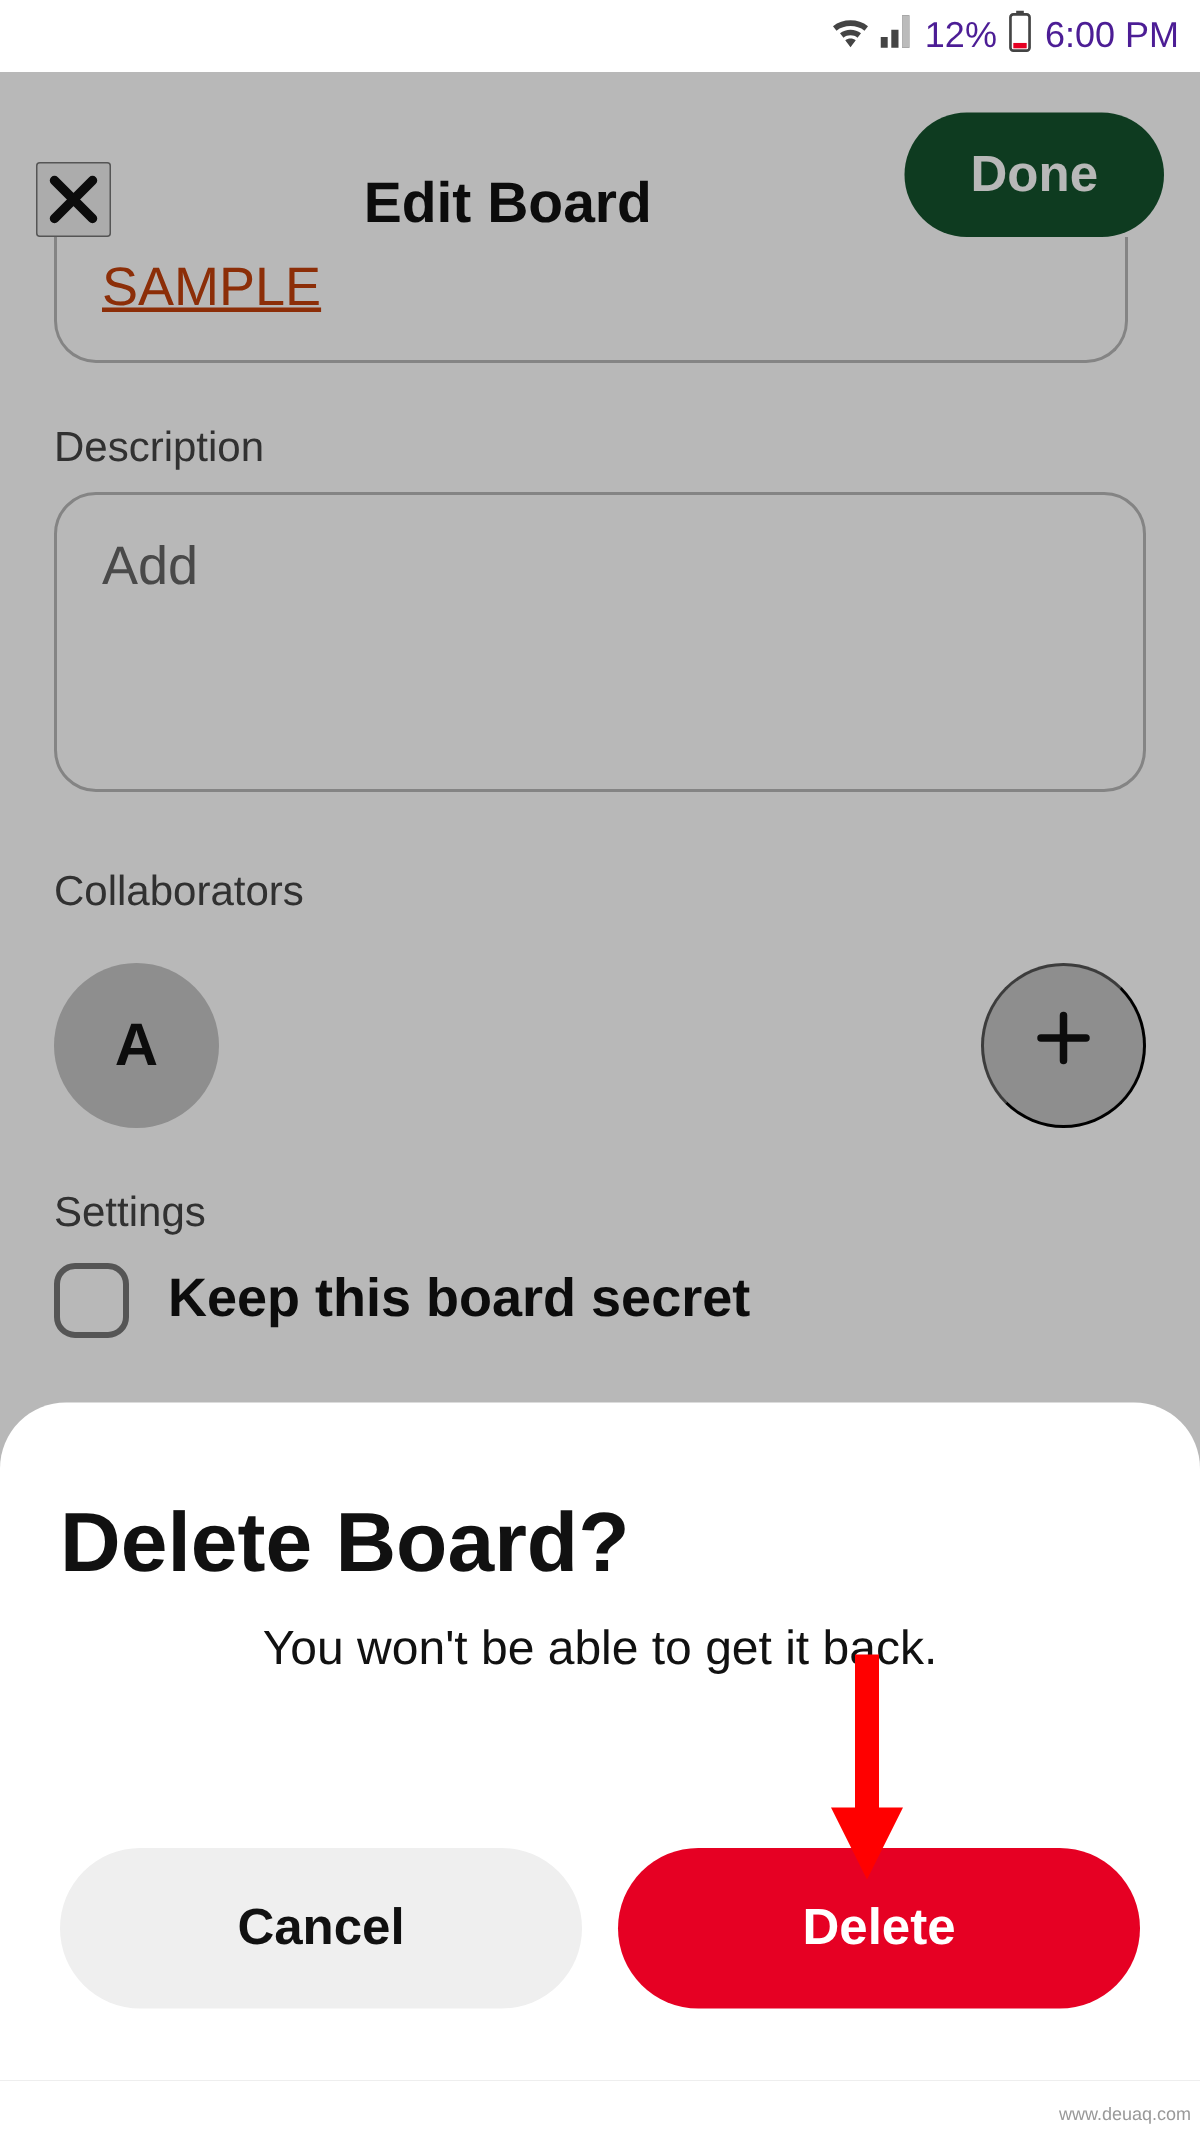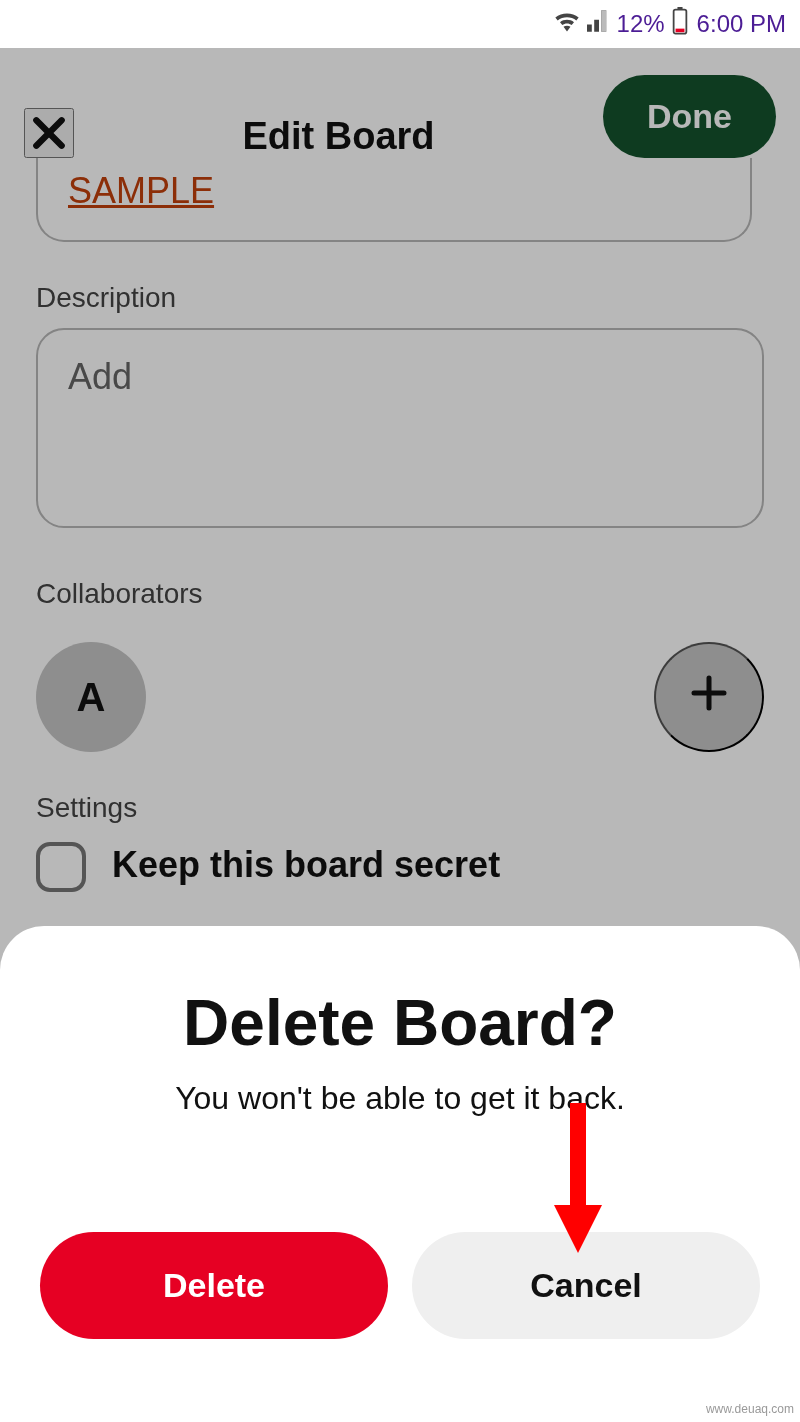--- a/index.html
+++ b/index.html
@@ -138,23 +138,22 @@
     .sheet {
       position: absolute;
       left: 0; right: 0;
       bottom: 35px;
       background: #fff;
       border-radius: 44px 44px 0 0;
       padding: 60px 40px 48px 40px;
       z-index: 10;
     }
     .sheet-title {
-      font-size: 64px;
+      font-size: 56px;
       font-weight: 800;
-      text-align: center;
       color: #111;
     }
     .sheet-sub {
       font-size: 32px;
       text-align: center;
       color: #111;
       margin-top: 20px;
     }
     .sheet-actions {
       display: flex;
@@ -258,22 +257,22 @@
     </div>
   </div>
 </div>
 
 <div class="dim-overlay"></div>
 
 <div class="sheet">
   <div class="sheet-title">Delete Board?</div>
   <div class="sheet-sub">You won't be able to get it back.</div>
   <div class="sheet-actions">
+    <button class="sheet-btn btn-cancel">Cancel</button>
     <button class="sheet-btn btn-delete">Delete</button>
-    <button class="sheet-btn btn-cancel">Cancel</button>
   </div>
 </div>
 
 <div class="arrow">
   <svg width="60" height="160" viewBox="0 0 60 160">
     <line x1="30" y1="8" x2="30" y2="115" stroke="#ff0000" stroke-width="16"></line>
     <polygon points="30,158 6,110 54,110" fill="#ff0000"></polygon>
   </svg>
 </div>
 

